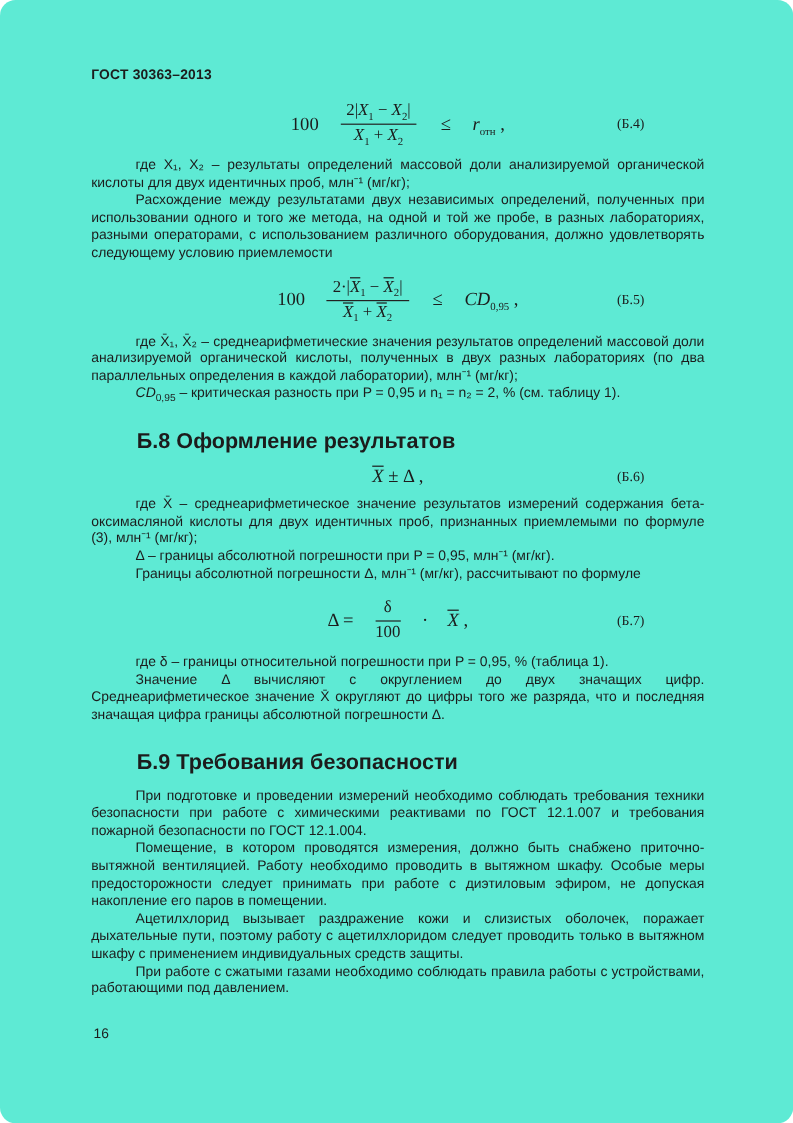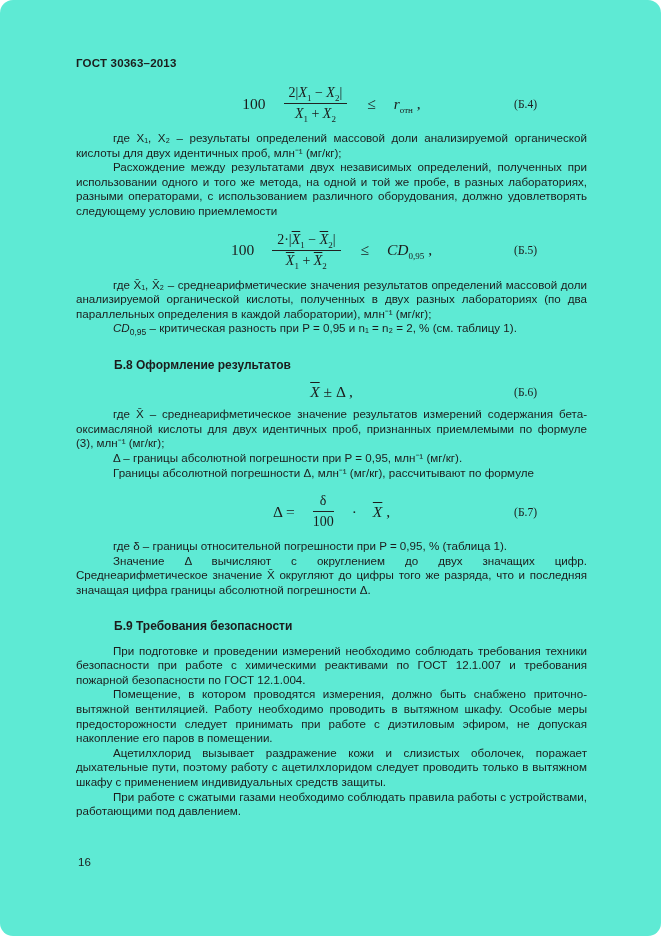--- a/index.html
+++ b/index.html
@@ -23,21 +23,21 @@
     letter-spacing:0.2px;
   }
   p.body-par{
     margin:0;
     font-size:11.6px;
     line-height:14.6px;
     text-align:justify;
     text-indent:37px;
   }
   .sec-heading{
-    font-size:12px;font-weight:bold;
+    font-size:18px;font-weight:bold;
     margin:18px 0 11px 38px;
   }
   .sec-heading.second{margin-top:21px;}
   
   .formula-block{
     position:relative;
     text-align:center;
     margin:13px 0 9px 0;
   }
   .formula{

